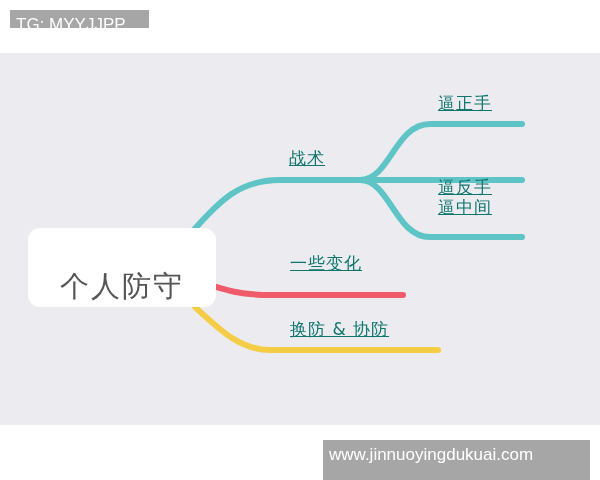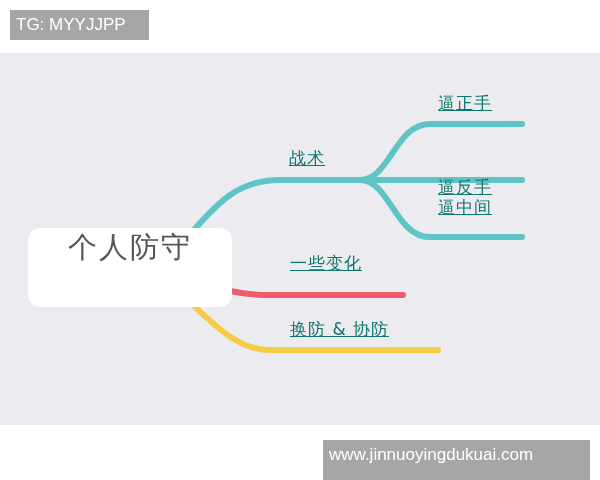--- a/index.html
+++ b/index.html
@@ -1,24 +1,24 @@
 <!DOCTYPE html>
 <html><head>
 <meta charset="utf-8">
 <style>
   html, body { margin: 0; padding: 0; }
   body { width: 600px; height: 480px; background: #ffffff; position: relative; overflow: hidden;
          font-family: "DejaVu Sans", sans-serif; }
-  .tg-badge { position: absolute; left: 10px; top: 10px; width: 139px; height: 30px; background: #a6a6a6;
+  .tg-badge { position: absolute; left: 10px; top: 10px; width: 139px; height: 18px; background: #a6a6a6;
               color: #ffffff; font-family: "Liberation Sans", sans-serif; font-size: 17px; line-height: 30px;
               padding-left: 6px; box-sizing: border-box; }
   .panel { position: absolute; left: 0; top: 53px; width: 600px; height: 372px; background: #ececf0; }
   .mindmap { position: absolute; left: 0; top: 0; }
-  .root-node { position: absolute; left: 28px; top: 228px; width: 204px; height: 79px; background: #ffffff;
-               border-radius: 12px; display: flex; align-items: flex-start; justify-content: center;
+  .root-node { position: absolute; left: 28px; top: 228px; width: 188px; height: 79px; background: #ffffff;
+               border-radius: 12px; display: flex; align-items: flex-end; justify-content: center;
                font-size: 29px; color: #555555; letter-spacing: 2px; }
   .label { position: absolute; color: #0f766e; font-size: 17px; white-space: nowrap; letter-spacing: 1px; text-decoration: underline; }
   .site-badge { position: absolute; left: 323px; top: 440px; width: 267px; height: 44px; background: #a6a6a6;
                 color: #ffffff; font-family: "Liberation Sans", sans-serif; font-size: 17px; line-height: 30px;
                 padding-left: 6px; box-sizing: border-box; }
 </style>
 </head>
 <body>
 
 <div class="tg-badge">TG: MYYJJPP</div>

